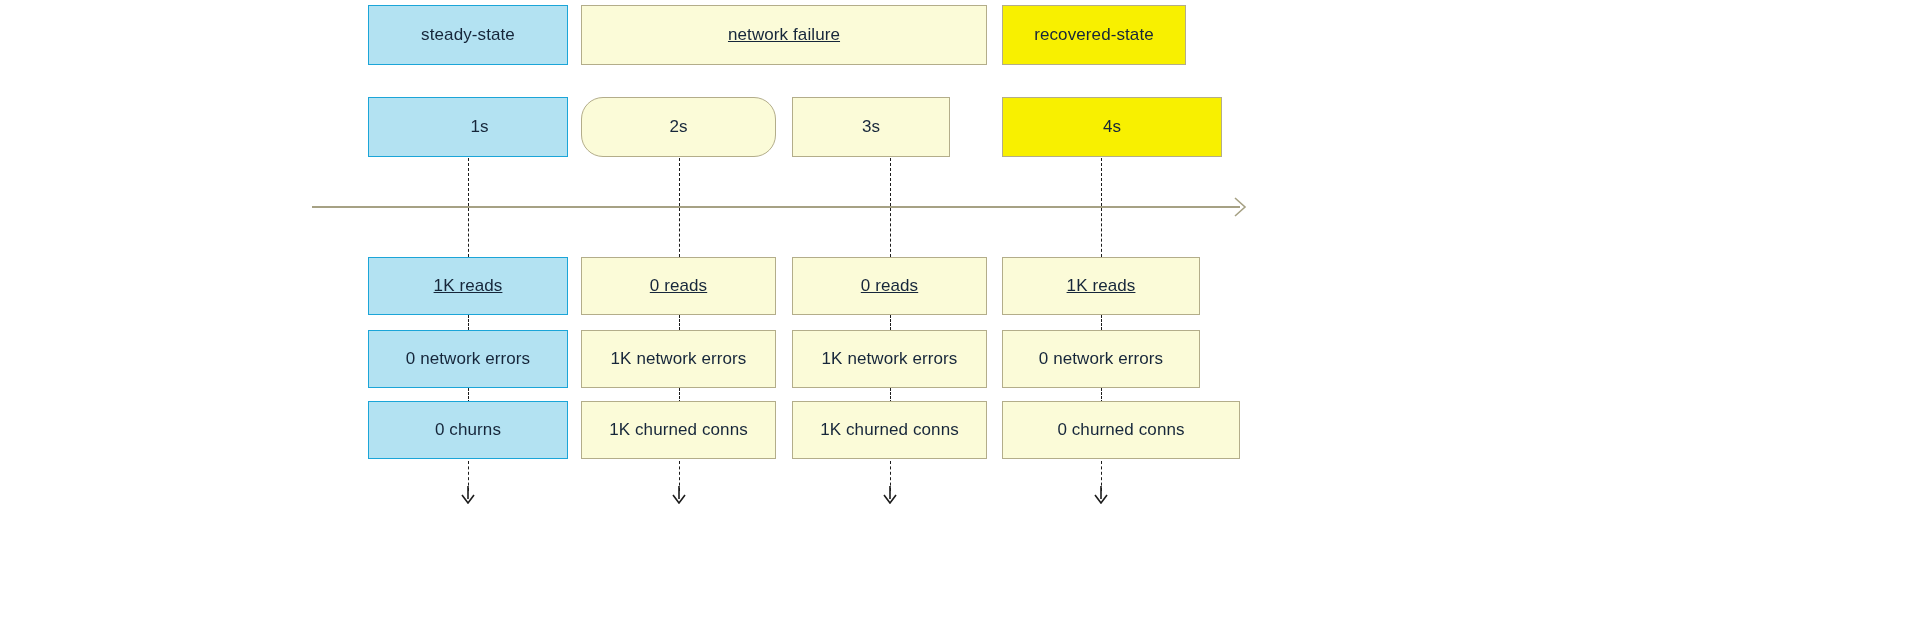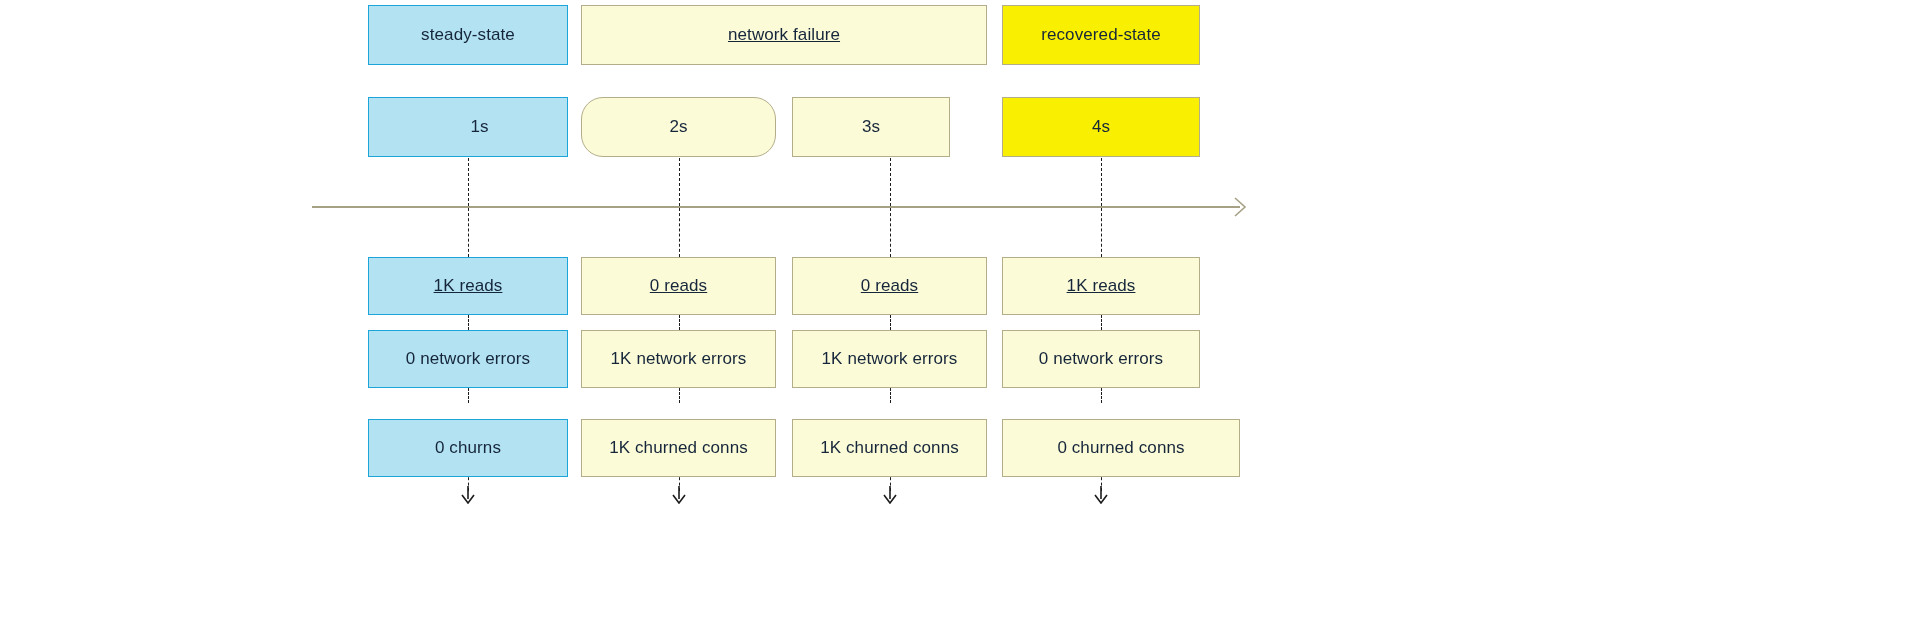--- a/index.html
+++ b/index.html
@@ -56,21 +56,21 @@
   }
   
   .time {
     height: 60px;
     top: 97px;
   }
   
   .metric { height: 58px; }
   .m-row0 { top: 257px; text-decoration: underline; }
   .m-row1 { top: 330px; }
-  .m-row2 { top: 419px; }
+  .m-row2 { top: 401px; }
 
   
   #axis {
     position: absolute;
     left: 312px;
     top: 206px;
     width: 928px;
     height: 2px;
     background: #a6a184;
   }
@@ -105,26 +105,26 @@
   }
   .arrow-down svg { display: block; }
 </style>
 </head>
 <body>
 
 <div id="stage">
 
   <div class="box blue phase" style="left:368px;width:200px;">steady-state</div>
   <div class="box cream phase" style="left:581px;width:406px;text-decoration:underline;">network failure</div>
-  <div class="box yellow phase" style="left:1002px;width:198px;">recovered-state</div>
+  <div class="box yellow phase" style="left:1002px;width:184px;">recovered-state</div>
 
   <div class="box blue time" style="left:368px;width:200px;padding-left:23px;">1s</div>
   <div class="box cream time" style="left:581px;width:195px;border-radius:22px;">2s</div>
   <div class="box cream time" style="left:792px;width:158px;">3s</div>
-  <div class="box yellow time" style="left:1002px;width:198px;">4s</div>
+  <div class="box yellow time" style="left:1002px;width:220px;">4s</div>
 
   <div id="axis"></div>
   <div id="axis-head">
     <svg width="14" height="22" viewBox="0 0 14 22">
       <path d="M2 2 L12 11 L2 20" fill="none" stroke="#a6a184" stroke-width="1.6"></path>
     </svg>
   </div>
 
   <div class="dash dash-up" style="left:468px;"></div>
   <div class="dash dash-down" style="left:468px;"></div>

